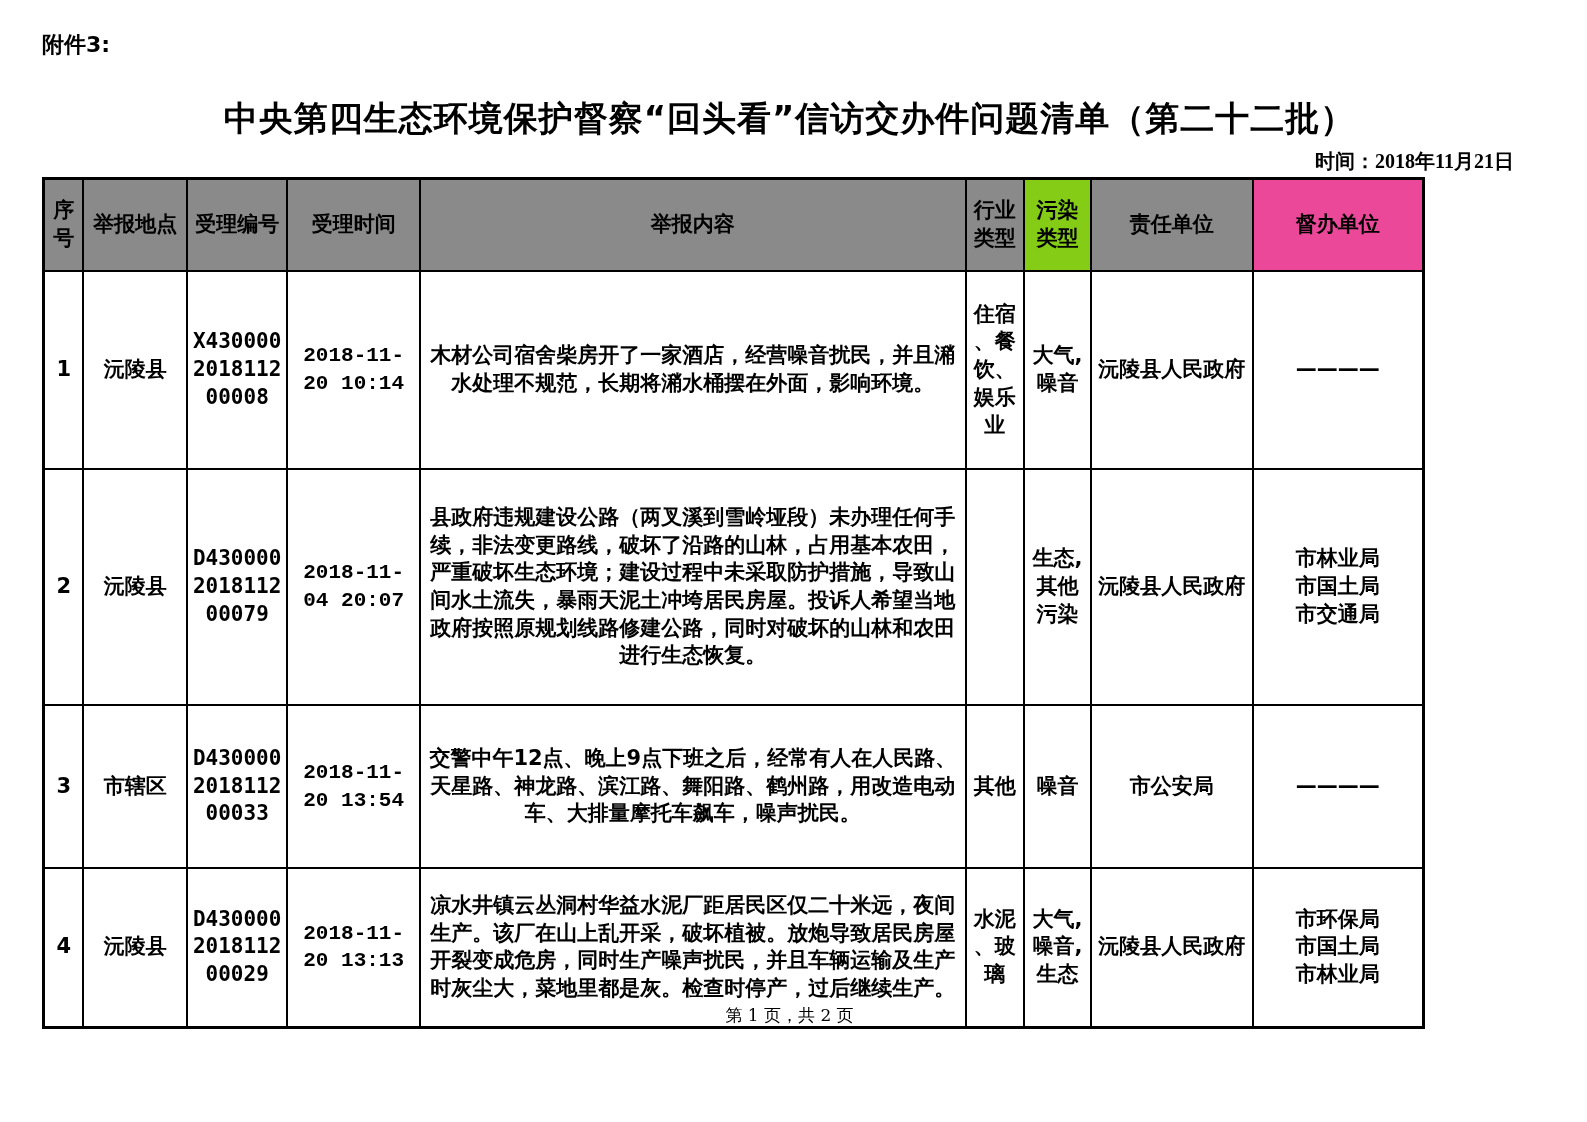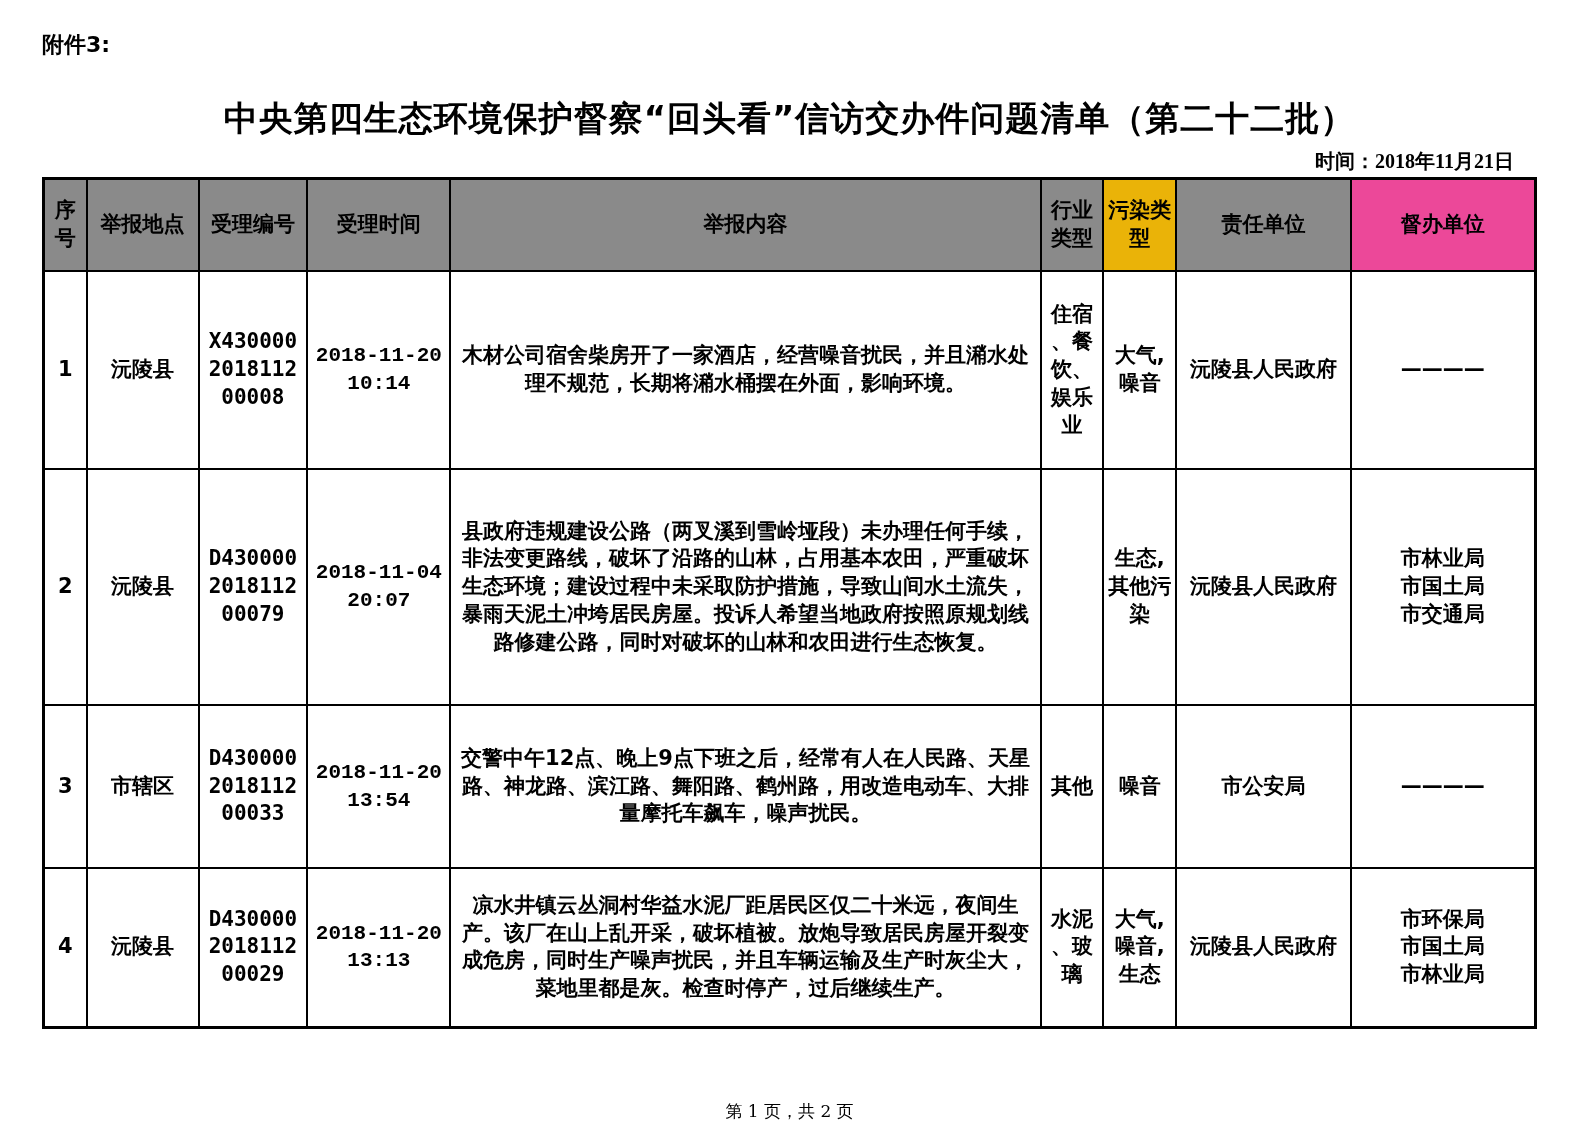--- a/index.html
+++ b/index.html
@@ -36,21 +36,21 @@
     width: 1472px;
     text-align: right;
     font-size: 20px;
     font-weight: bold;
     font-family: Liberation Serif, serif;
   }
   table.report {
     position: absolute;
     left: 42px;
     top: 177px;
-    width: 1495px;
+    width: 1383px;
     border-collapse: collapse;
     table-layout: fixed;
     border: 3px solid #000;
   }
   table.report th, table.report td {
     border: 2px solid #000;
     font-weight: bold;
     font-size: 21px;
     line-height: 1.32;
     padding: 2px 3px;
@@ -97,21 +97,21 @@
     word-break: break-all;
     line-break: anywhere;
     margin-left: 39px;
   }
   td.col-supervising_unit {
     white-space: pre-line;
   }
   .page-footer {
     position: absolute;
     left: 42px;
-    top: 1100px;
+    top: 1004px;
     width: 1495px;
     text-align: center;
     font-size: 17px;
     font-weight: normal;
     font-family: "DejaVu Serif", serif;
   }
 </style>
 </head>
 <body>
 
@@ -134,21 +134,21 @@
       <col class="w-supervising_unit">
     </colgroup>
   <thead>
       <tr>
         <th style="background: rgb(138, 138, 138);">序号</th>
         <th style="background: rgb(138, 138, 138);">举报地点</th>
         <th style="background: rgb(138, 138, 138);">受理编号</th>
         <th style="background: rgb(138, 138, 138);">受理时间</th>
         <th style="background: rgb(138, 138, 138);">举报内容</th>
         <th style="background: rgb(138, 138, 138);">行业类型</th>
-        <th style="background: #eab308;">污染类型</th>
+        <th style="background: #84cc16;">污染类型</th>
         <th style="background: rgb(138, 138, 138);">责任单位</th>
         <th style="background: #ec4899;">督办单位</th>
       </tr>
     </thead>
   <tbody>
       <tr>
         <td class="col-seq">1</td>
         <td class="col-location">沅陵县</td>
         <td class="col-case_no">X430000201811200008</td>
         <td class="col-accept_time">2018-11-20 10:14</td>

